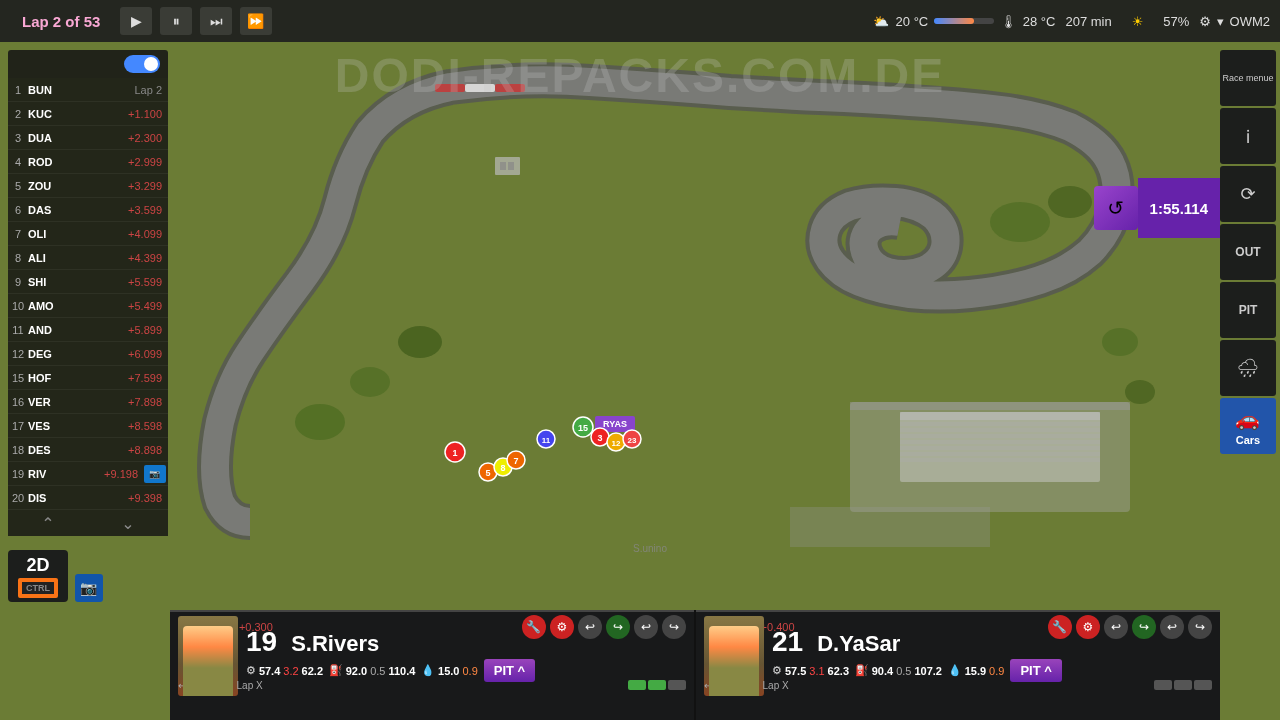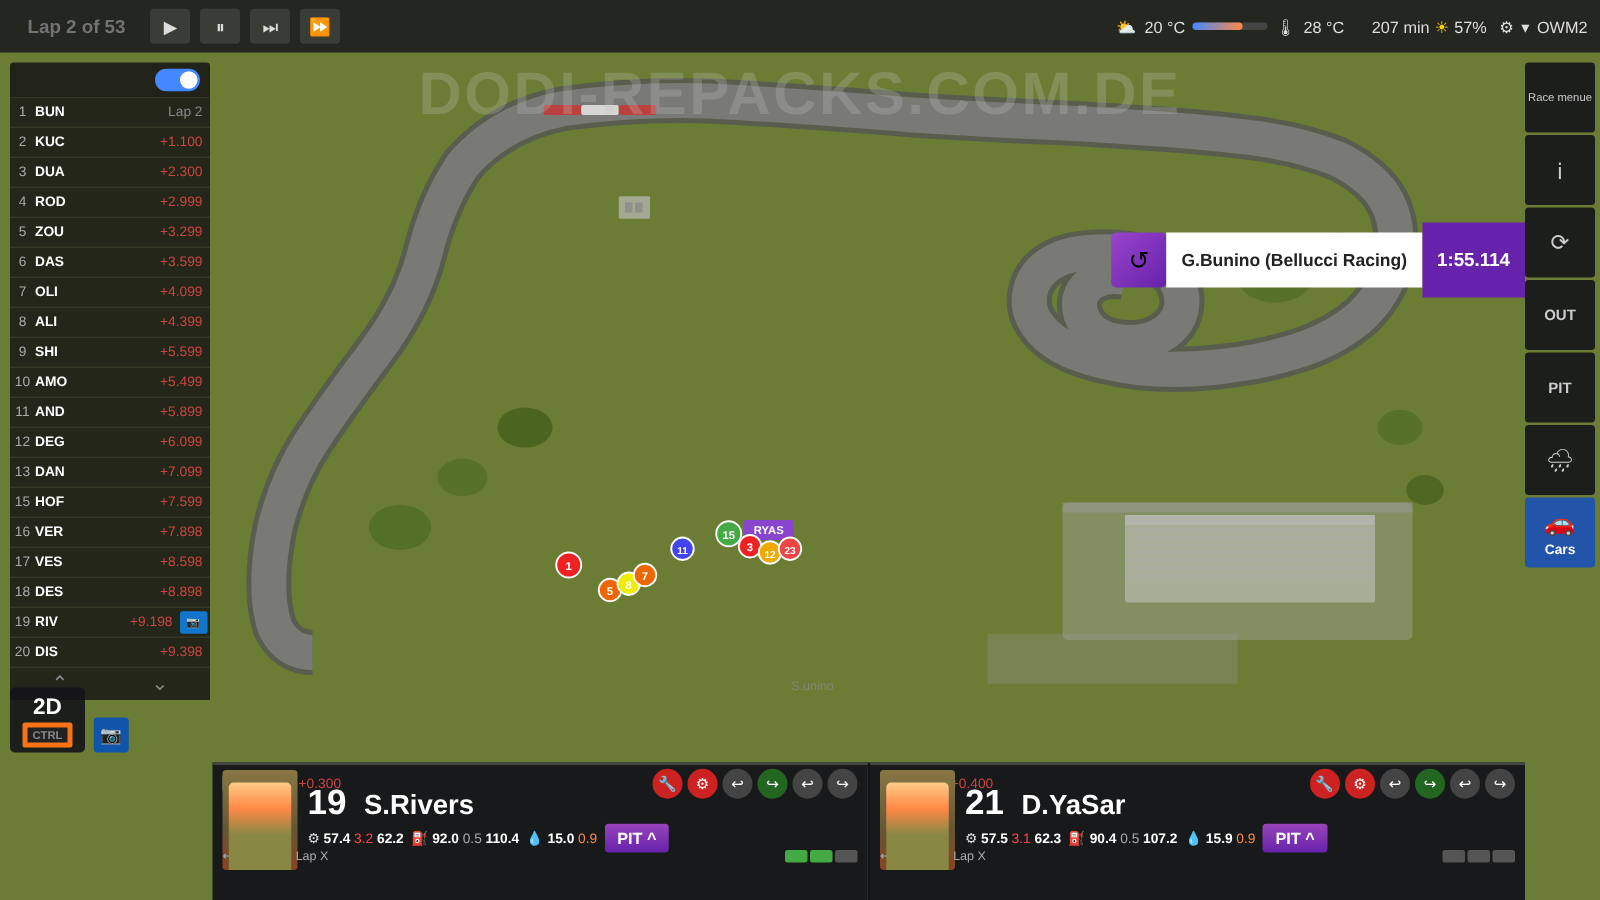--- a/index.html
+++ b/index.html
@@ -35,21 +35,21 @@
       z-index: 100;
     }
 
     .top-bar-center {
       display: flex;
       align-items: center;
       gap: 8px;
     }
 
     .lap-info {
-      color: #737373;
+      color: #f9a8d4;
       font-size: 15px;
       font-weight: bold;
       padding: 0 12px;
     }
 
     .top-btn {
       background: rgba(255,255,255,0.1);
       border: none;
       color: #ddd;
       width: 32px;
@@ -86,22 +86,21 @@
     .temp-bar-fill {
       width: 40px;
       height: 100%;
       background: linear-gradient(to right, #4488ff, #ff8844);
       border-radius: 3px;
     }
 
     .fuel-info {
       display: flex;
       align-items: center;
-      gap: 4px;
-      margin-left: 12px;
+      gap: 20px;
     }
 
     .sun-icon { color: #ffcc00; }
 
     .user-info {
       display: flex;
       align-items: center;
       gap: 6px;
       color: #ddd;
     }
@@ -731,25 +730,20 @@
         <span class="pos-num">11</span>
         <span class="driver-name">AND</span>
         <span class="gap-time">+5.899</span>
       </div>
       <div class="standings-row">
         <span class="pos-num">12</span>
         <span class="driver-name">DEG</span>
         <span class="gap-time">+6.099</span>
       </div>
       <div class="standings-row">
-        <span class="pos-num">13</span>
-        <span class="driver-name">DAN</span>
-        <span class="gap-time">+7.099</span>
-      </div>
-      <div class="standings-row">
         <span class="pos-num">15</span>
         <span class="driver-name">HOF</span>
         <span class="gap-time">+7.599</span>
       </div>
       <div class="standings-row">
         <span class="pos-num">16</span>
         <span class="driver-name">VER</span>
         <span class="gap-time">+7.898</span>
       </div>
       <div class="standings-row">
@@ -779,21 +773,20 @@
   <div class="standings-arrows">
     <div class="arr-btn">⌃</div>
     <div class="arr-btn">⌄</div>
   </div>
 </div>
 
 <div id="bunino-box">
   <div class="bunino-icon">
     <span>↺</span>
   </div>
-  <div class="bunino-name">G.Bunino (Bellucci Racing)</div>
   <div class="bunino-time">1:55.114</div>
 </div>
 
 <div id="right-panel">
   <div class="race-menu-btn">
     <span style="font-size:9px; text-align:left; line-height:1.2;">Race menue</span>
   </div>
   <div class="right-btn">
     <span class="right-btn-icon">ℹ</span>
   </div>

